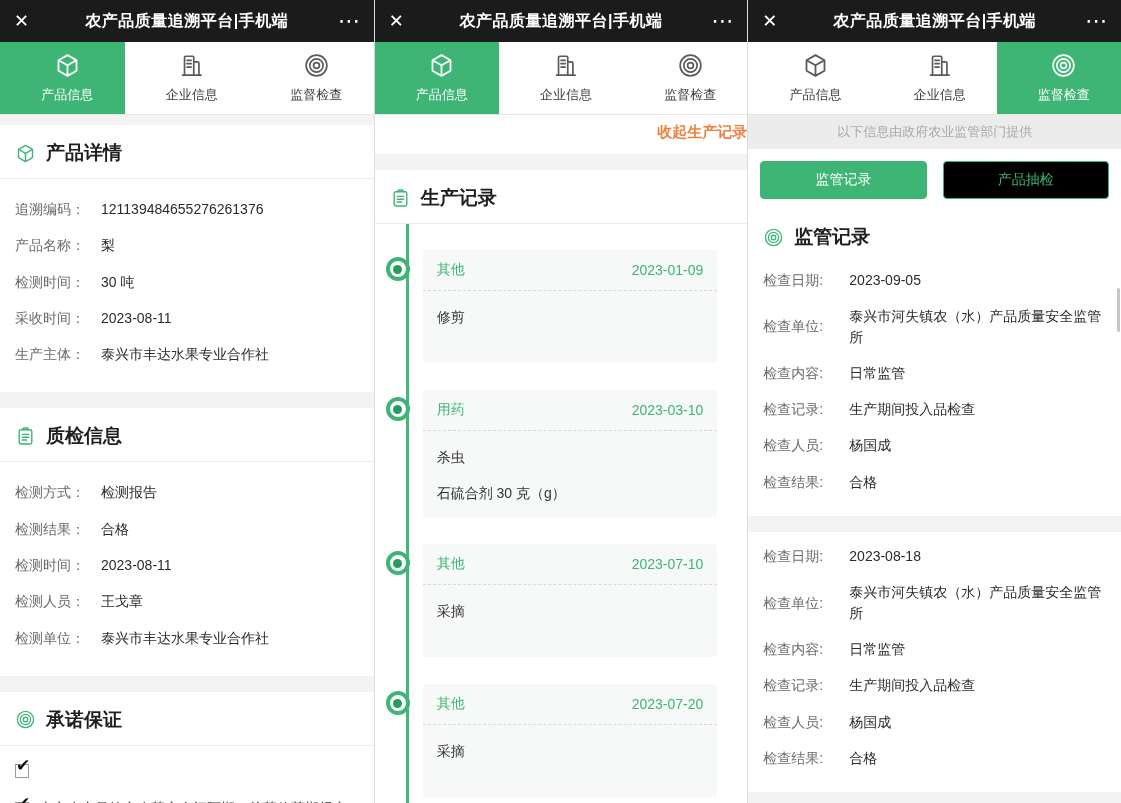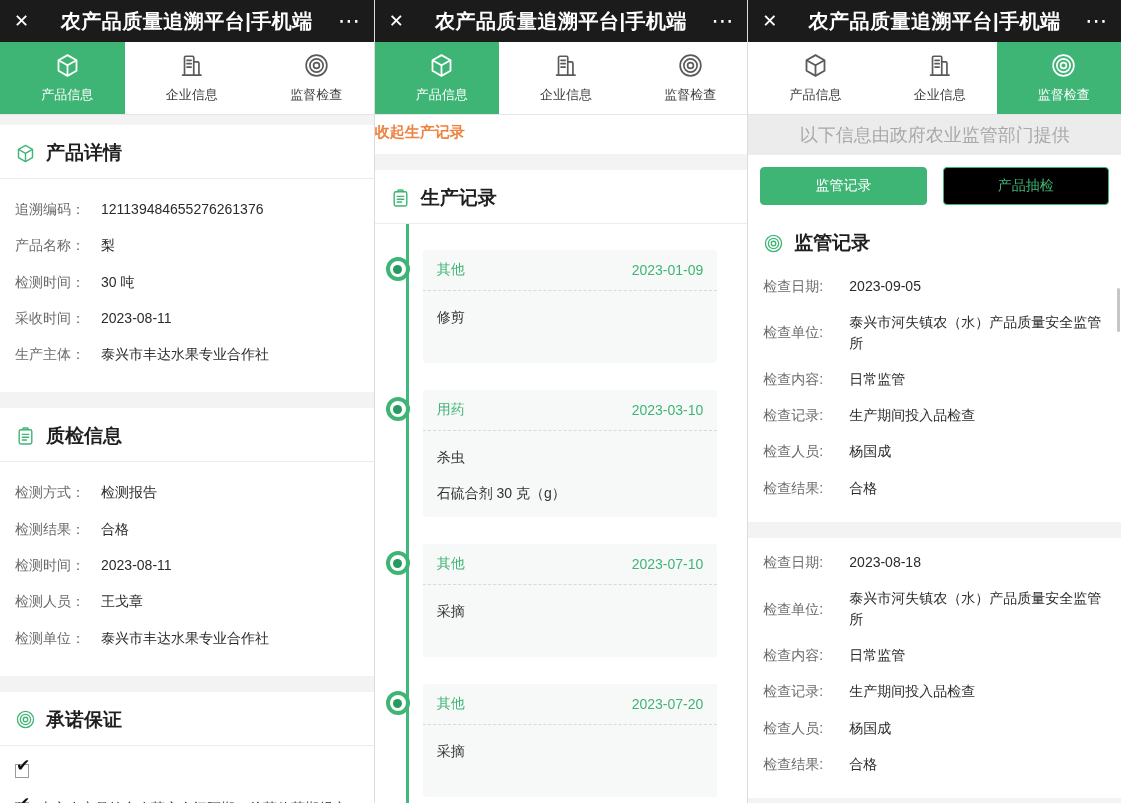--- a/index.html
+++ b/index.html
@@ -7,21 +7,21 @@
     font-family:"Liberation Sans","DejaVu Sans",sans-serif; }
   .stage { display:flex; width:1121px; height:803px; }
   .panel { width:373.67px; height:803px; overflow:hidden; position:relative;
     display:flex; flex-direction:column; background:#fff; }
   .panel + .panel { border-left:1px solid #dcdcdc; }
 
   
   .appbar { height:42px; flex:0 0 42px; background:#1b1b1b; color:#fff;
     display:flex; align-items:center; padding:0 14px; }
   .appbar-close { font-size:18px; width:40px; cursor:pointer; }
-  .appbar-title { flex:1; text-align:center; font-size:20px; font-weight:600; letter-spacing:.5px; }
+  .appbar-title { flex:1; text-align:center; font-size:16px; font-weight:600; letter-spacing:.5px; }
   .appbar-menu { font-size:22px; width:40px; text-align:right; cursor:pointer; line-height:10px; }
 
   
   .tabs { height:73px; flex:0 0 73px; display:flex; border-bottom:1px solid #e6e6e6; background:#fff; }
   .tab { flex:1; display:flex; flex-direction:column; align-items:center; justify-content:center;
     gap:7px; color:#3c3c3c; cursor:pointer;padding-left:10px; }
   .tab .tab-ic { width:27px; height:27px; color:#5a5a5a; }
   .tab .tab-label { font-size:13px; }
   .tab.active { background:#3eb575; color:#fff; }
   .tab.active .tab-ic { color:#fff; }
@@ -39,37 +39,37 @@
 
   
   .cb-item { display:flex; align-items:center; gap:10px; margin:0 15px 22px; }
   .cb-item:first-of-type { margin-top:18px; }
   .cb { width:14px; height:14px; flex:0 0 14px; border:1.5px solid #9a9a9a; position:relative;
     background:#fff; cursor:pointer; }
   .cb-mark { position:absolute; left:0px; top:-10px; font-size:17px; color:#111; font-weight:700; }
   .cb-text { font-size:14px; color:#333; }
 
   
-  .collapse-row { text-align:left; padding:8px 0 12px; background:#fff; }
+  .collapse-row { text-align:right; padding:8px 0 12px; background:#fff; }
   .collapse-link { color:#ee8240; font-size:15px; font-weight:600; cursor:pointer; }
   .timeline { position:relative; flex:1 0 auto; padding-top:26px; background:#fff; }
   .tl-line { position:absolute; left:31px; top:0; bottom:0; width:3px; background:#42b87d; }
   .tl-entry { position:relative; margin:0 30px 27px 48px; background:#f7f8f8; border-radius:3px; }
   .tl-dot { position:absolute; left:-37px; top:7px; width:24px; height:24px; border-radius:50%;
     border:4px solid #3eb575; background:#fff; display:flex; align-items:center; justify-content:center; }
   .tl-dot-inner { width:9px; height:9px; border-radius:50%; background:#279a60; }
   .tl-head { display:flex; justify-content:space-between; align-items:center; padding:11px 14px;
     border-bottom:1px dashed #d9d9d9; font-size:14px; }
   .tl-type { color:#3eb575; }
   .tl-date { color:#3eb575; }
   .tl-body { padding:6px 14px 14px; min-height:72px; }
   .tl-ln { font-size:14px; color:#333; padding-top:12px; }
 
   
-  .notice { background:#ececec; color:#a9a9a9; font-size:18px; text-align:center;
+  .notice { background:#ececec; color:#a9a9a9; font-size:13px; text-align:center;
     padding:8px 0; flex:0 0 auto; }
   .seg-row { display:flex; gap:16px; padding:12px 12px 10px; background:#fff; }
   .seg-btn { flex:1; height:38px; border-radius:4px; font-size:14px; cursor:pointer;
     font-family:inherit; }
   .seg-active { background:#3eb575; color:#fff; border:1px solid #3eb575; }
   .seg-outline { background:#000000; color:#3eb575; border:1px solid #3eb575; }
   .sec-head.noline { border-bottom:none; padding-bottom:6px; }
   .rec-body { padding:6px 18px 16px 15px; background:#fff; }
   .scroll-thumb { position:absolute; right:1px; top:288px; width:3px; height:44px;
     background:#c6c6c6; border-radius:2px; }

